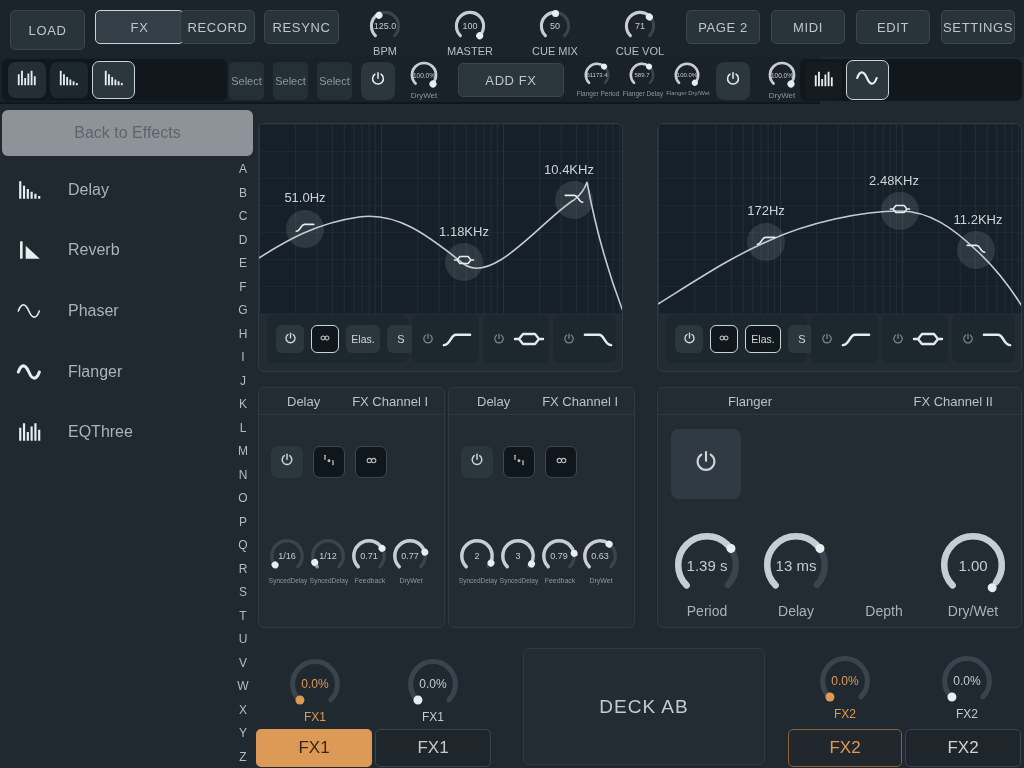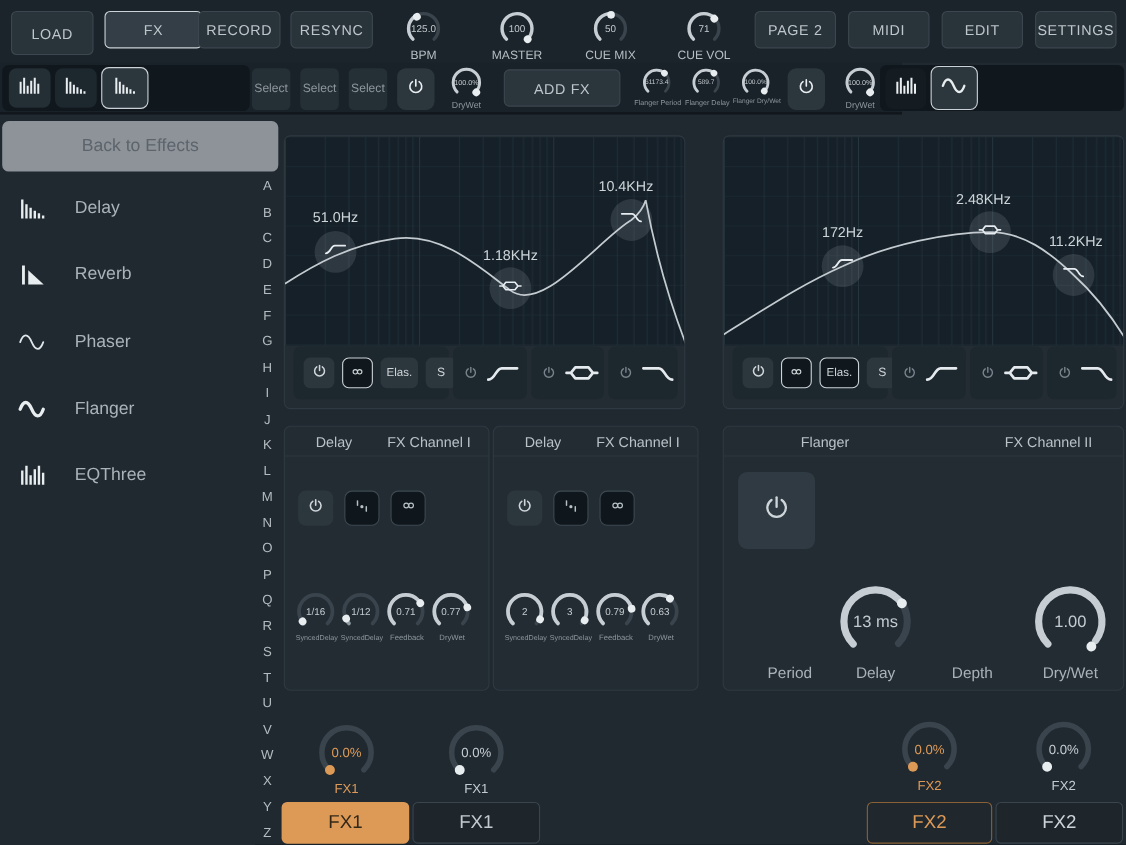--- a/index.html
+++ b/index.html
@@ -610,21 +610,29 @@
       <span style="margin-left:70px">Flanger</span>
       <span style="margin-left:auto;margin-right:28px">FX Channel II</span>
     </div>
     <div class="ubtn" style="left:13px;top:41px;width:70px;height:70px;background:#2f3a42;border-radius:8px">
       <span><svg width="28" height="28" viewBox="0 0 24 24" fill="none" stroke="currentColor" stroke-width="1.8" stroke-linecap="round">
             <path d="M12 3.5v7.5"></path>
             <path d="M8 5.6a7.2 7.2 0 1 0 8 0"></path>
           </svg></span>
     </div>
 
-    <div class="klab" style="left:20px;top:215px;width:80px;font-size:14px;color:#a9b2b8">Period</div>
+    <div class="knob k72" style="left:13px;top:141px">
+      <svg viewBox="0 0 40 40">
+          <circle class="trk" cx="20" cy="20" r="16" pathLength="100" transform="rotate(135 20 20)"></circle>
+          <circle class="arc" cx="20" cy="20" r="16" pathLength="100" transform="rotate(135 20 20)" style="stroke-dasharray:52.5 100"></circle>
+        </svg>
+      <i class="dot" style="--a:414deg"></i>
+        <span class="kv">1.39 s</span>
+    </div>
+    <div class="klab" style="left:9px;top:215px;width:80px;font-size:14px;color:#a9b2b8">Period</div>
 
     <div class="knob k72" style="left:102px;top:141px">
       <svg viewBox="0 0 40 40">
           <circle class="trk" cx="20" cy="20" r="16" pathLength="100" transform="rotate(135 20 20)"></circle>
           <circle class="arc" cx="20" cy="20" r="16" pathLength="100" transform="rotate(135 20 20)" style="stroke-dasharray:52.5 100"></circle>
         </svg>
       <i class="dot" style="--a:414deg"></i>
         <span class="kv">13 ms</span>
     </div>
     <div class="klab" style="left:98px;top:215px;width:80px;font-size:14px;color:#a9b2b8">Delay</div>
@@ -658,20 +666,21 @@
         <circle class="arc" cx="20" cy="20" r="16" pathLength="100" transform="rotate(135 20 20)" style="stroke-dasharray:0.4 100"></circle>
       </svg>
     <i class="dot" style="--a:225deg"></i>
       <span class="kv">0.0%</span>
   </div>
   <div class="klab" style="left:403px;top:710px;width:60px;font-size:12px;color:#c3cbd0">FX1</div>
 
   <div class="fxbtn filled" style="left:256px;top:729px;width:116px">FX1</div>
   <div class="fxbtn plain" style="left:375px;top:729px;width:116px">FX1</div>
 
+  <div class="deck">DECK AB</div>
 
   <div class="knob k56" style="left:817px;top:653px;--vc:#dd9a57;--dc:#dd9a57">
     <svg viewBox="0 0 40 40">
         <circle class="trk" cx="20" cy="20" r="16" pathLength="100" transform="rotate(135 20 20)"></circle>
         <circle class="arc" cx="20" cy="20" r="16" pathLength="100" transform="rotate(135 20 20)" style="stroke-dasharray:0.4 100"></circle>
       </svg>
     <i class="dot" style="--a:225deg"></i>
       <span class="kv">0.0%</span>
   </div>
   <div class="klab" style="left:815px;top:707px;width:60px;font-size:12px;color:#dd9a57">FX2</div>

